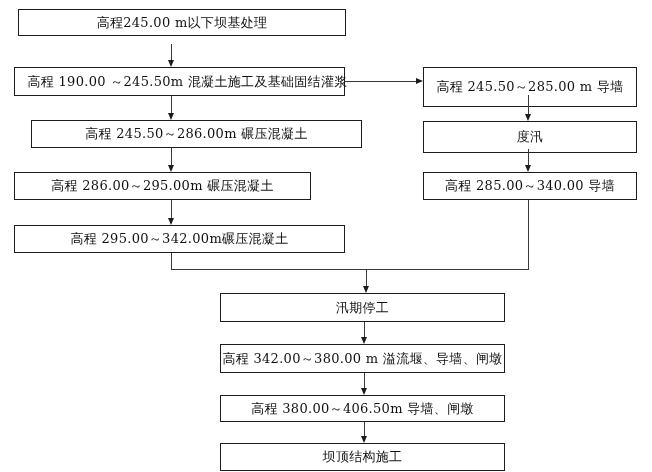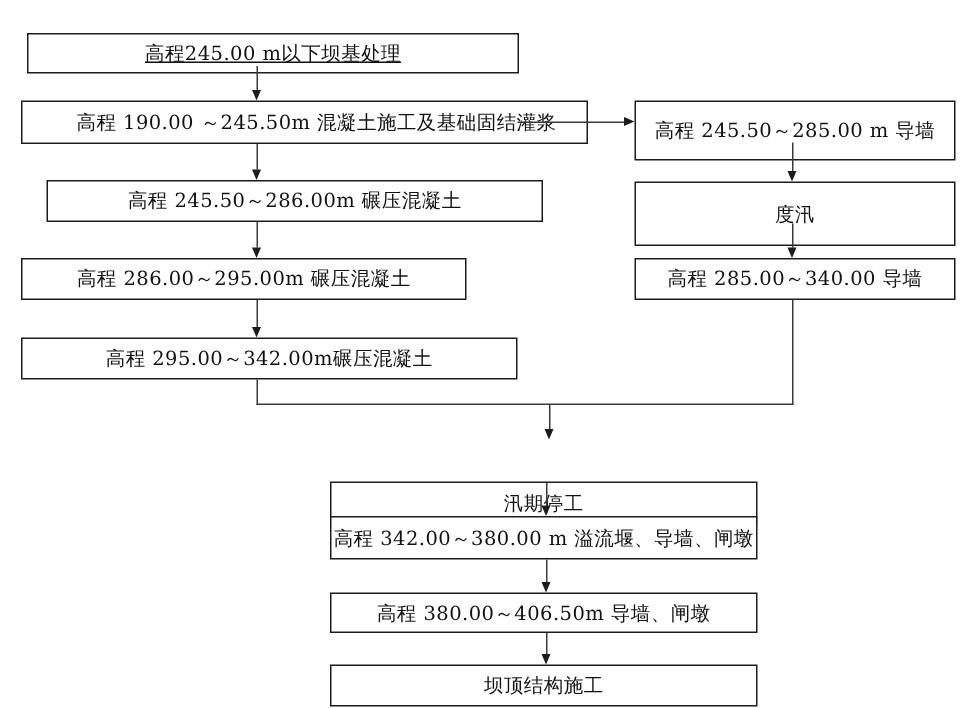--- a/index.html
+++ b/index.html
@@ -37,31 +37,31 @@
     border-top: 7px solid #1c1c1c;
   }
   .arrow-right {
     position: absolute; width: 0; height: 0;
     border-top: 3.5px solid transparent;
     border-bottom: 3.5px solid transparent;
     border-left: 7px solid #1c1c1c;
   }
 
   
-  #n-foundation { left: 18px;  top: 22px;  width: 328px; height: 27px; text-decoration: underline; }
-  #n-grouting   { left: 14px;  top: 67px;  width: 378px; height: 29px; padding-left: 16px; }
+  #n-foundation { left: 18px;  top: 9px;  width: 328px; height: 27px; }
+  #n-grouting   { left: 14px;  top: 67px;  width: 331px; height: 29px; padding-left: 16px; }
   #n-rcc1       { left: 31px;  top: 120px; width: 331px; height: 28px; }
   #n-rcc2       { left: 14px;  top: 172px; width: 297px; height: 28px; }
   #n-rcc3       { left: 14px;  top: 225px; width: 331px; height: 28px; }
   
   #n-gw1        { left: 423px; top: 67px;  width: 214px; height: 40px; }
-  #n-flood      { left: 423px; top: 121px; width: 214px; height: 43px; }
+  #n-flood      { left: 423px; top: 121px; width: 214px; height: 32px; }
   #n-gw2        { left: 423px; top: 172px; width: 214px; height: 28px; text-align: center; }
   
-  #n-stop       { left: 220px; top: 293px; width: 285px; height: 29px; margin-top: 28px; }
+  #n-stop       { left: 220px; top: 293px; width: 285px; height: 29px; }
   #n-weir       { left: 220px; top: 344px; width: 285px; height: 29px; text-align: center; }
   #n-gw3        { left: 220px; top: 395px; width: 285px; height: 27px; }
   #n-crest      { left: 220px; top: 443px; width: 285px; height: 28px; }
 
   
   #l-found-grout   { left: 171px; top: 44px;  height: 16px; }
   #a-found-grout   { left: 168px; top: 60px; }
   #l-grout-rcc1    { left: 171px; top: 96px;  height: 17px; }
   #a-grout-rcc1    { left: 168px; top: 113px; }
   #l-rcc1-rcc2     { left: 171px; top: 148px; height: 17px; }

